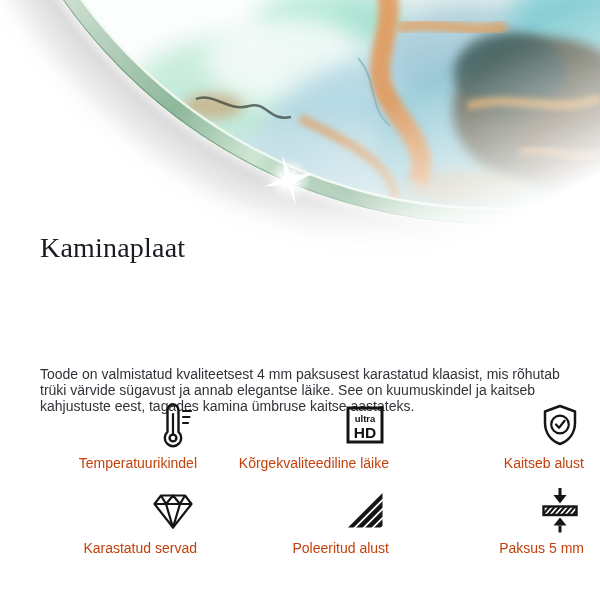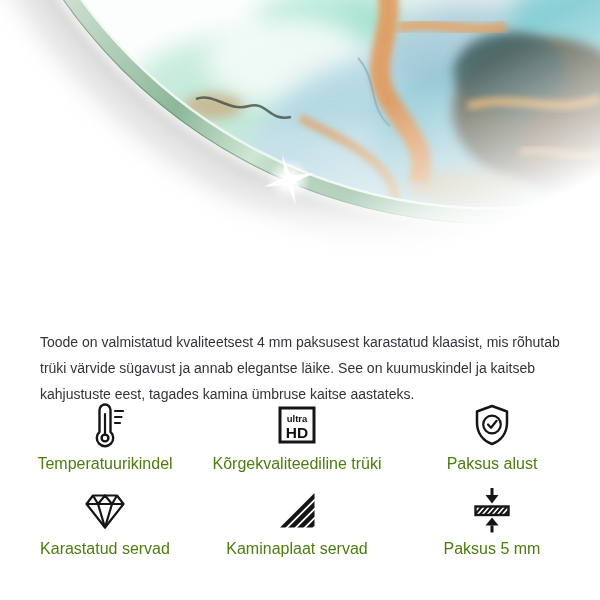--- a/index.html
+++ b/index.html
@@ -9,29 +9,29 @@
     font-family:"Liberation Sans", sans-serif;
   }
   .hero{position:absolute;top:0;left:0;width:600px;height:270px;}
   .heading{
     position:absolute;left:40px;top:229px;
     font-family:"Liberation Serif", serif;
     font-size:28px;line-height:37px;font-weight:400;
     color:#1b1b24;letter-spacing:.2px;
   }
   .description{
-    position:absolute;left:40px;top:297px;width:530px;
-    font-size:14px;line-height:26px;color:#32323a;margin-top:32px;
+    position:absolute;left:40px;top:334px;width:530px;
+    font-size:14px;line-height:16px;color:#32323a;margin-top:32px;
   }
   .feature{
     position:absolute;width:184px;
-    display:flex;flex-direction:column;align-items:center;
+    display:flex;flex-direction:column;align-items:flex-end;
   }
   .feature .ic{width:48px;height:48px;}
-  .feature .lbl{margin-top:6px;font-size:16px;color:#4d7c0f;white-space:nowrap;}
+  .feature .lbl{margin-top:6px;font-size:14px;color:#c2410c;white-space:nowrap;}
   .f1{left:13px;top:401px}.f2{left:205px;top:401px}.f3{left:400px;top:401px}
   .f4{left:13px;top:486px}.f5{left:205px;top:486px}.f6{left:400px;top:486px}
   svg text{font-family:"Liberation Sans", sans-serif;}
 </style>
 </head>
 <body>
 
 <div class="hero">
 <svg width="600" height="270" viewBox="0 0 600 270">
   <defs>
@@ -113,20 +113,21 @@
     <circle r="22" fill="url(#glow)" opacity="0.9"></circle>
     <g fill="#ffffff" transform="rotate(-15)">
       <path d="M0,-26 L3,-4 L26,0 L3,4 L0,26 L-3,4 L-26,0 L-3,-4 Z" opacity="0.95"></path>
       <path d="M0,-26 L3,-4 L26,0 L3,4 L0,26 L-3,4 L-26,0 L-3,-4 Z" transform="rotate(45) scale(0.5)" opacity="0.8"></path>
     </g>
   </g>
 </svg>
 </div>
 
 <div class="heading">
+  <div>Kaminaplaat</div>
 </div>
 
 <p class="description">Toode on valmistatud kvaliteetsest 4 mm paksusest karastatud klaasist, mis rõhutab trüki värvide sügavust ja annab elegantse läike. See on kuumuskindel ja kaitseb kahjustuste eest, tagades kamina ümbruse kaitse aastateks.</p>
 
 <div class="feature f1">
   <svg class="ic" viewBox="0 0 48 48">
     <g fill="none" stroke="#151515" stroke-width="2.4" stroke-linecap="round" stroke-linejoin="round">
       <path d="M18.5,30.9 V9 A5.5,5.5 0 0 1 29.5,9 V30.9 A8.2,8.2 0 1 1 18.5,30.9 Z"></path>
       <circle cx="24" cy="37" r="3.4"></circle>
       <path d="M24,13 V33.4" stroke-width="2.2"></path>
@@ -137,32 +138,32 @@
   </svg>
   <span class="lbl">Temperatuurikindel</span>
 </div>
 
 <div class="feature f2">
   <svg class="ic" viewBox="0 0 48 48">
     <rect x="7" y="7" width="34" height="34" fill="none" stroke="#151515" stroke-width="3"></rect>
     <text x="24" y="21" text-anchor="middle" font-size="9.5" font-weight="600" fill="#111111">ultra</text>
     <text x="24" y="36.5" text-anchor="middle" font-size="15.5" font-weight="700" fill="#111111">HD</text>
   </svg>
-  <span class="lbl">Kõrgekvaliteediline trüki</span>
+  <span class="lbl">Kõrgekvaliteediline läike</span>
 </div>
 
 <div class="feature f3">
   <svg class="ic" viewBox="0 0 48 48">
     <g fill="none" stroke="#151515" stroke-linecap="round" stroke-linejoin="round">
       <path d="M24,5 L39,10.5 V21.5 C39,32.5 32.5,39.8 24,43 C15.5,39.8 9,32.5 9,21.5 V10.5 Z" stroke-width="2.5"></path>
       <circle cx="24" cy="23.5" r="8.8" stroke-width="2.2"></circle>
       <path d="M20,23.5 L23,26.8 L28.6,19.8" stroke-width="2.2"></path>
     </g>
   </svg>
-  <span class="lbl">Paksus alust</span>
+  <span class="lbl">Kaitseb alust</span>
 </div>
 
 <div class="feature f4">
   <svg class="ic" viewBox="0 0 48 48">
     <g fill="none" stroke="#151515" stroke-width="2.2" stroke-linejoin="round">
       <path d="M12,9.5 L36,9.5 L42.5,18 L24,41.5 L5.5,18 Z"></path>
       <path d="M5.5,18 H42.5"></path>
       <path d="M12,9.5 L17,18 L24,9.5 L31,18 L36,9.5"></path>
       <path d="M17,18 L24,41.5 L31,18"></path>
     </g>
@@ -178,21 +179,21 @@
         </clipPath>
       </defs>
     <g clip-path="url(#triClip)" stroke="#151515" stroke-width="4.6">
       <line x1="7" y1="44" x2="44" y2="7"></line>
       <line x1="16" y1="44" x2="44" y2="16"></line>
       <line x1="25" y1="44" x2="44" y2="25"></line>
       <line x1="34" y1="44" x2="44" y2="34"></line>
       <line x1="43" y1="44" x2="44" y2="43"></line>
     </g>
   </svg>
-  <span class="lbl">Kaminaplaat servad</span>
+  <span class="lbl">Poleeritud alust</span>
 </div>
 
 <div class="feature f6">
   <svg class="ic" viewBox="0 0 48 48">
     <defs>
         <clipPath id="barClip">
           <rect x="8" y="21" width="32" height="7.5"></rect>
         </clipPath>
       </defs>
     <g clip-path="url(#barClip)" stroke="#151515" stroke-width="2.2">

